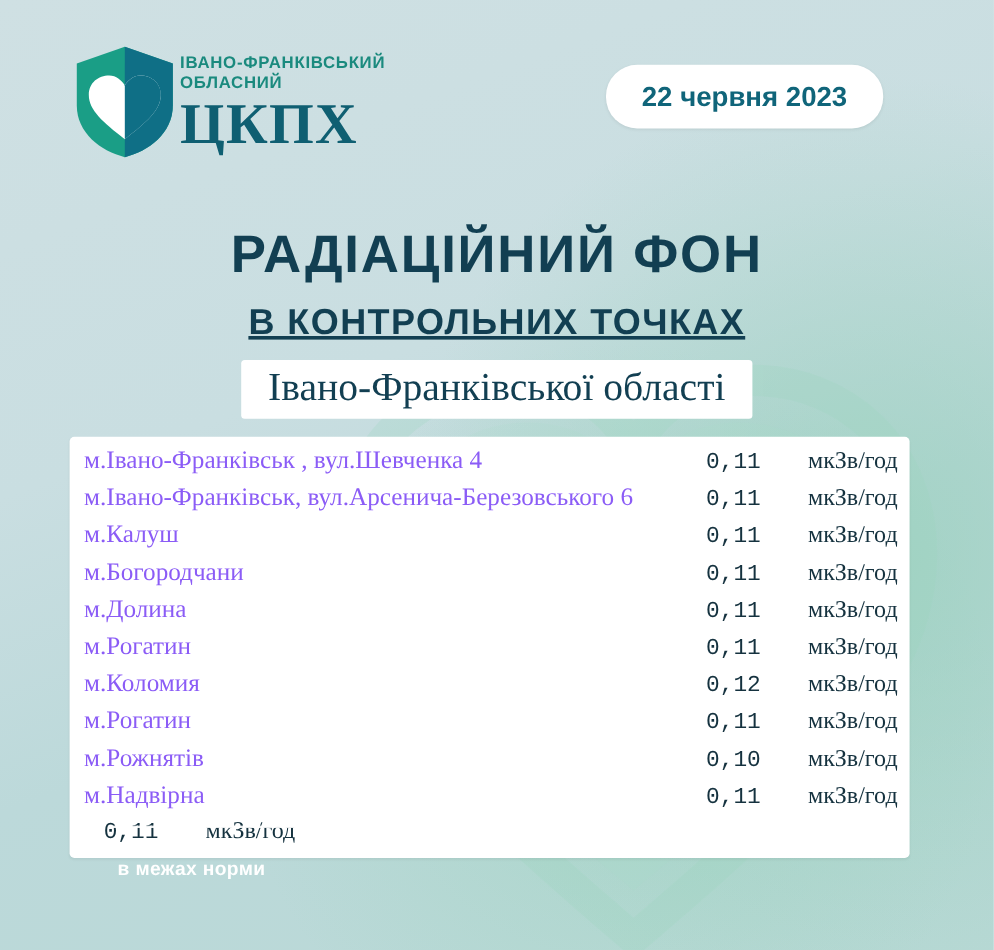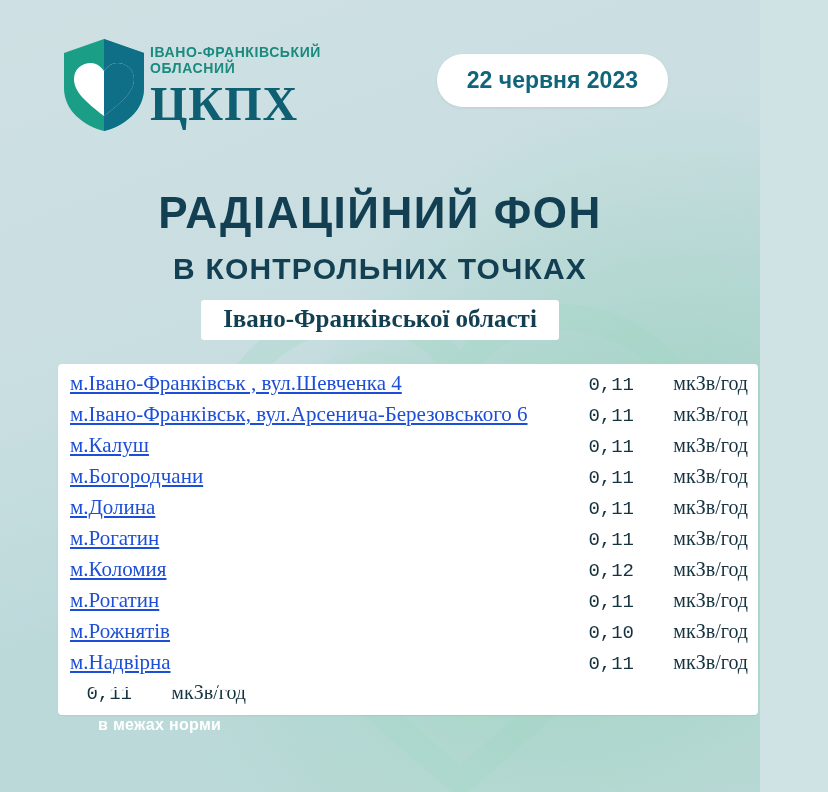--- a/index.html
+++ b/index.html
@@ -8,21 +8,21 @@
   }
   body {
     width: 828px;
     height: 792px;
     overflow: hidden;
     font-family: "Liberation Sans", sans-serif;
     background: #cfe3e4;
   }
   .poster {
     position: relative;
-    width: 760px;
+    width: 828px;
     height: 792px;
     background:
       radial-gradient(circle at 88% 58%, rgba(142, 205, 180, 0.55) 0%, rgba(142, 205, 180, 0.0) 46%),
       radial-gradient(circle at 62% 76%, rgba(150, 210, 185, 0.45) 0%, rgba(150, 210, 185, 0.0) 40%),
       linear-gradient(160deg, #cfe0e3 0%, #c9dee1 38%, #bcd9da 62%, #b9d9d6 100%);
     overflow: hidden;
   }
   
   .watermark {
     position: absolute;
@@ -104,35 +104,36 @@
   .title-sub {
     position: absolute;
     left: 0;
     right: 0;
     top: 252px;
     text-align: center;
     color: #123f52;
     font-size: 30px;
     font-weight: bold;
     letter-spacing: 1.2px;
+    text-decoration: underline;
   }
   .title-region-wrap {
     position: absolute;
     left: 0;
     right: 0;
     top: 300px;
     text-align: center;
   }
   .title-region {
     display: inline-block;
     background: #ffffff;
     color: #123f52;
     font-family: "Liberation Serif", serif;
-    font-size: 25px;
-    font-weight: bold;
+    font-size: 33px;
+    font-weight: normal;
     padding: 5px 22px 7px 22px;
     border-radius: 3px;
   }
 
   
   .table-card {
     position: absolute;
     left: 58px;
     top: 364px;
     width: 700px;
@@ -142,26 +143,25 @@
     box-shadow: 0 1px 2px rgba(0,0,0,0.05);
   }
   .row {
     display: flex;
     align-items: baseline;
     padding: 1px 10px 1px 12px;
     height: 29px;
   }
   .row .place {
     flex: 1 1 auto;
-    color: #1d4ed8;
+    color: #8b5cf6;
     font-family: "Liberation Serif", serif;
     font-size: 21px;
     white-space: nowrap;
     overflow: hidden;
-    text-decoration: underline;
   }
   .row .value {
     flex: 0 0 62px;
     text-align: right;
     color: #15323f;
     font-family: Liberation Mono, monospace;
     font-size: 19px;
     font-variant: small-caps;
     padding-right: 8px;
   }

